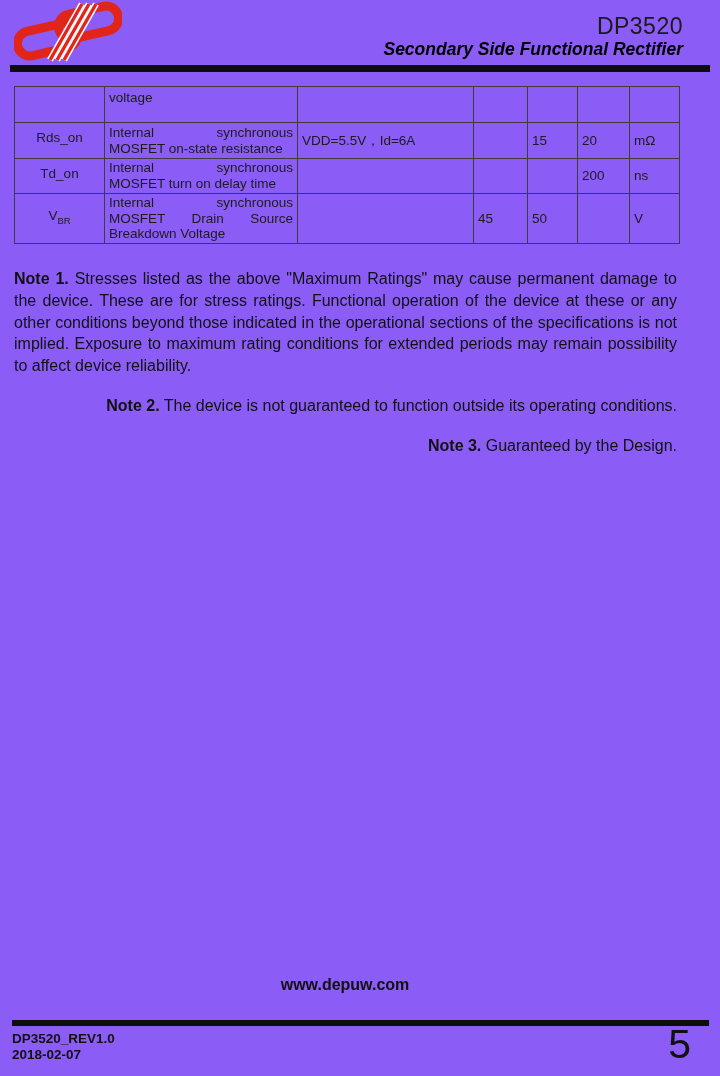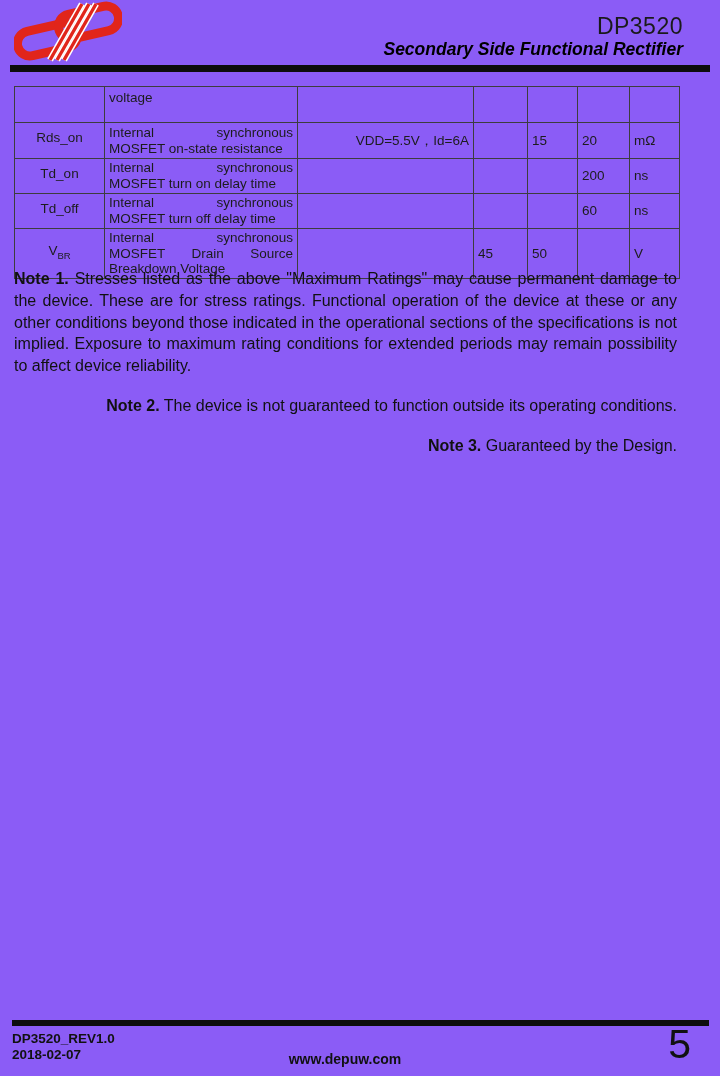--- a/index.html
+++ b/index.html
@@ -32,21 +32,21 @@
     border: 1px solid #3d3d3d;
     padding: 1px 4px;
     line-height: 15.6px;
     vertical-align: middle;
     overflow: hidden;
   }
   .spec-table tr.r-cont td { vertical-align: top; padding-top: 3px; }
   .c-sym  { text-align: center; }
   .c-sym sub { font-size: 9.5px; }
   .c-desc { text-align: justify; }
-  .c-cond { text-align: right; padding-left: 8px; }
+  .c-cond { text-align: left; padding-left: 8px; }
   .c-num  { text-align: left; }
   .h33 td { height: 31px; }
   .h35 td { height: 33px; }
   .h34 td { height: 32px; }
   .h48 td { height: 46px; }
 
   
   .notes {
     position: absolute; left: 14px; top: 268px; width: 663px;
     font-size: 16px; color: #111111;
@@ -59,22 +59,22 @@
   .notes p.short { text-align: right; margin-top: 18px; }
   .note-label { font-weight: 700; }
 
   
   .rule-footer { left: 12px; top: 1020px; width: 697px; height: 6px; }
   .footer-left {
     position: absolute; left: 12px; top: 1031px;
     font-size: 13.5px; font-weight: 700; line-height: 16px; color: #111;
   }
   .footer-site {
-    position: absolute; left: 0; top: 1051px; width: 690px;
-    text-align: center; font-size: 14px; font-weight: 700; color: #111;
+    position: absolute; left: 0; top: 976px; width: 690px;
+    text-align: center; font-size: 16px; font-weight: 700; color: #111;
   }
   .page-num {
     position: absolute; right: 29px; top: 1022px;
     font-size: 41px; font-weight: 400; color: #111; line-height: 44px;
   }
 </style>
 </head>
 <body>
 
 <div class="page">
@@ -134,29 +134,20 @@
       </tr>
       <tr class="h34">
         <td class="c-sym"><span>Td_on</span><sub></sub></td>
         <td class="c-desc">Internal synchronous MOSFET turn on delay time</td>
         <td class="c-cond"></td>
         <td class="c-num"></td>
         <td class="c-num"></td>
         <td class="c-num">200</td>
         <td class="c-num">ns</td>
       </tr>
-      <tr class="h34">
-        <td class="c-sym"><span>Td_off</span><sub></sub></td>
-        <td class="c-desc">Internal synchronous MOSFET turn off delay time</td>
-        <td class="c-cond"></td>
-        <td class="c-num"></td>
-        <td class="c-num"></td>
-        <td class="c-num">60</td>
-        <td class="c-num">ns</td>
-      </tr>
       <tr class="h48">
         <td class="c-sym"><span>V</span><sub>BR</sub></td>
         <td class="c-desc">Internal synchronous MOSFET Drain Source Breakdown Voltage</td>
         <td class="c-cond"></td>
         <td class="c-num">45</td>
         <td class="c-num">50</td>
         <td class="c-num"></td>
         <td class="c-num">V</td>
       </tr>
     </tbody>

